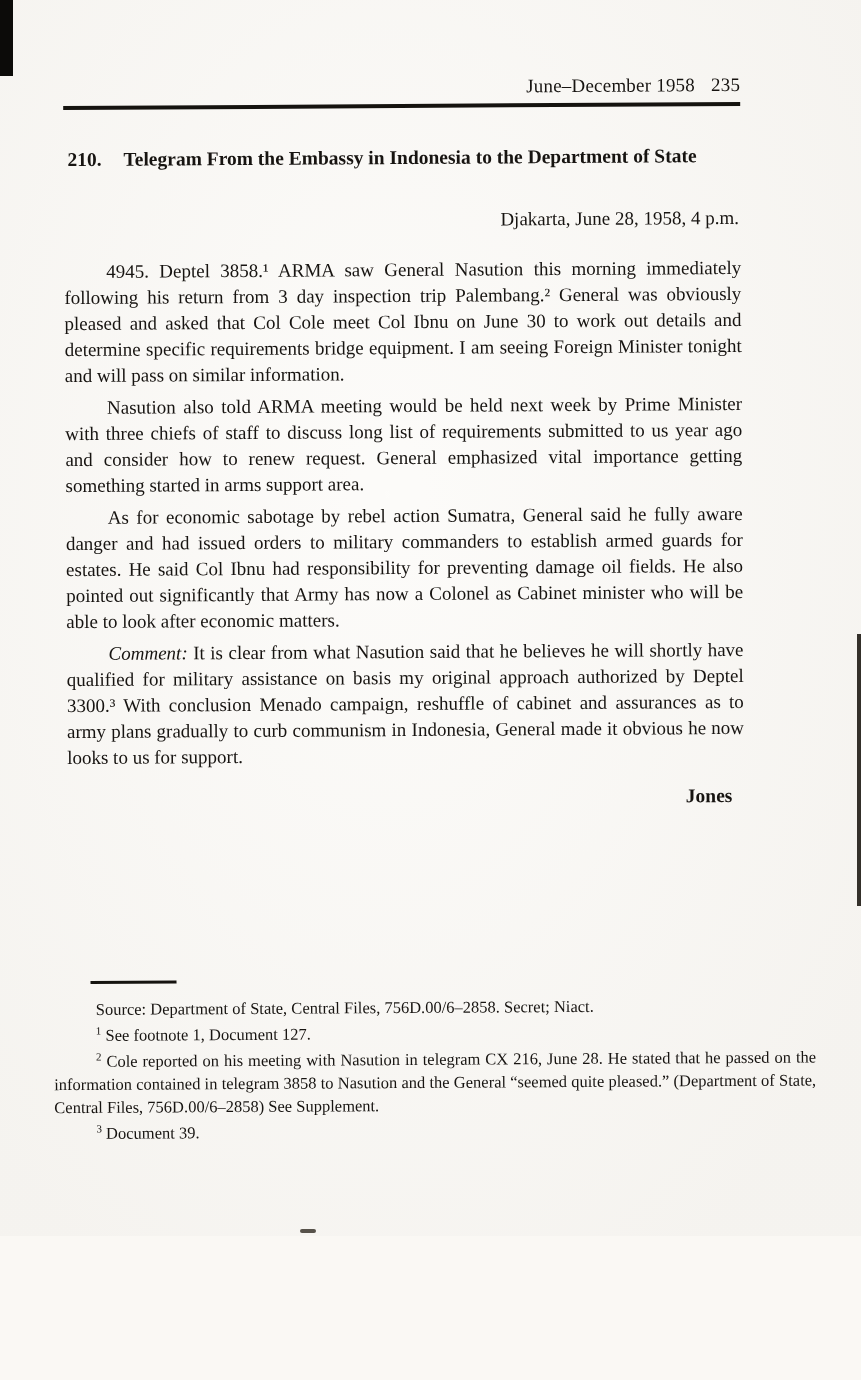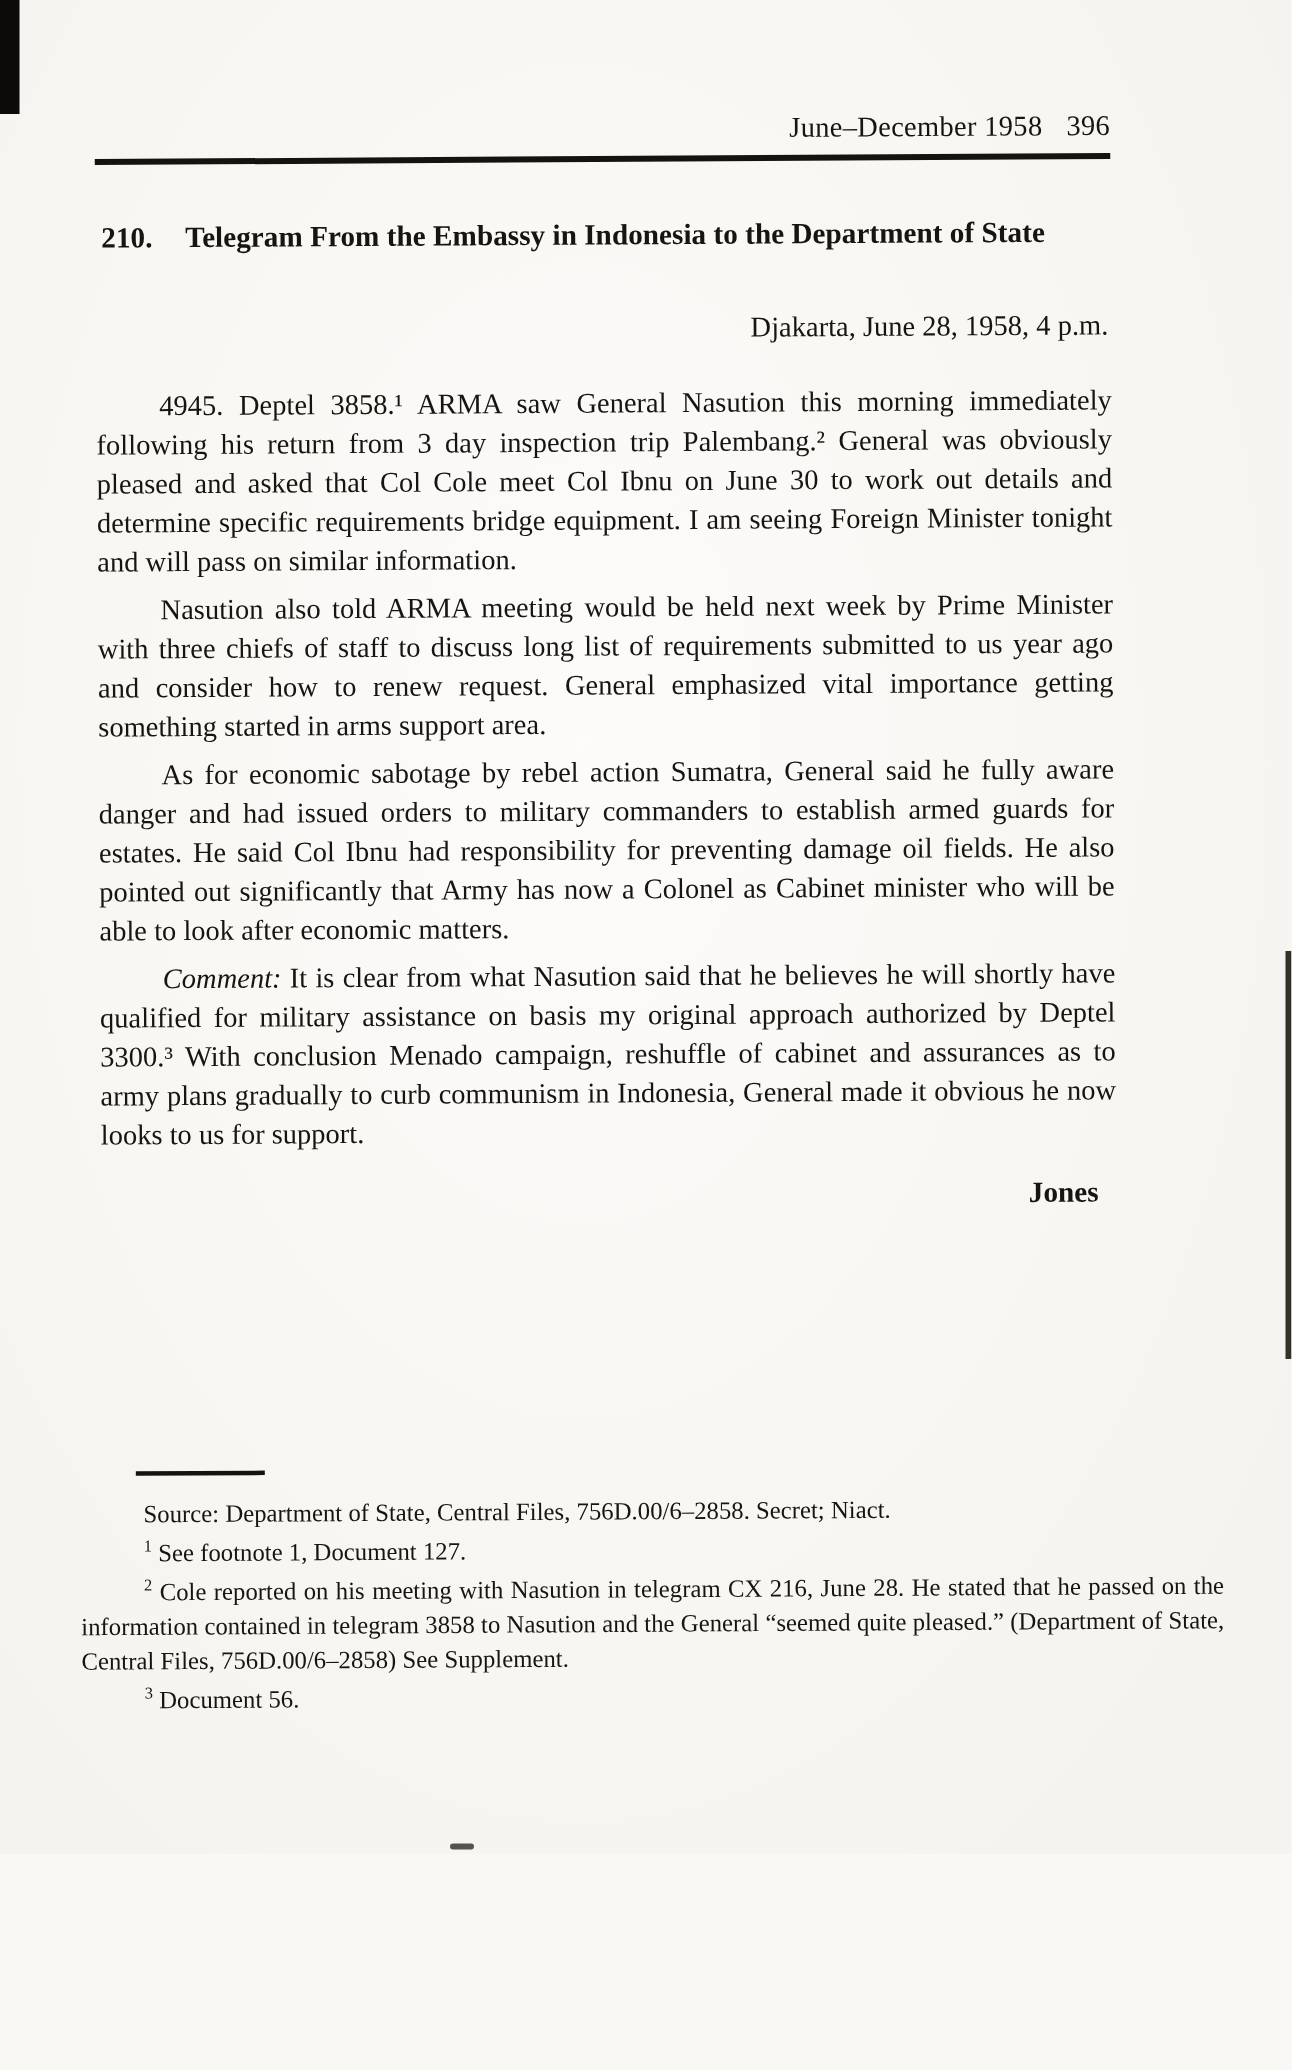--- a/index.html
+++ b/index.html
@@ -133,21 +133,21 @@
 <div class="page">
 
   <div class="artifact artifact-top-left"></div>
   <div class="artifact artifact-right-line"></div>
   <div class="artifact artifact-bottom-speck"></div>
 
   <div class="content">
 
     <div class="running-head">
       <span>June–December 1958</span>
-      <span>396</span>
+      <span>235</span>
     </div>
     <div class="head-rule"></div>
 
     <div class="doc-heading">
       <span class="doc-number">210.</span>
       <span class="doc-title">Telegram From the Embassy in Indonesia to the Department of State</span>
     </div>
 
     <p class="dateline">Djakarta, June 28, 1958, 4 p.m.</p>
 
@@ -157,17 +157,17 @@
     <p class="body-para"><em>Comment:</em> <span>It is clear from what Nasution said that he believes he will shortly have qualified for military assistance on basis my original approach authorized by Deptel 3300.³ With conclusion Menado campaign, reshuffle of cabinet and assurances as to army plans gradually to curb communism in Indonesia, General made it obvious he now looks to us for support.</span></p>
 
     <p class="signature">Jones</p>
 
     <div class="footnote-rule"></div>
 
     <div class="footnotes">
       <p class="footnote">Source: Department of State, Central Files, 756D.00/6–2858. Secret; Niact.</p>
       <p class="footnote"><sup>1</sup> <span>See footnote 1, Document 127.</span></p>
       <p class="footnote"><sup>2</sup> <span>Cole reported on his meeting with Nasution in telegram CX 216, June 28. He stated that he passed on the information contained in telegram 3858 to Nasution and the General “seemed quite pleased.” (Department of State, Central Files, 756D.00/6–2858) See Supplement.</span></p>
-      <p class="footnote"><sup>3</sup> <span>Document 56.</span></p>
+      <p class="footnote"><sup>3</sup> <span>Document 39.</span></p>
     </div>
 
   </div>
 </div>
 
 </body></html>

